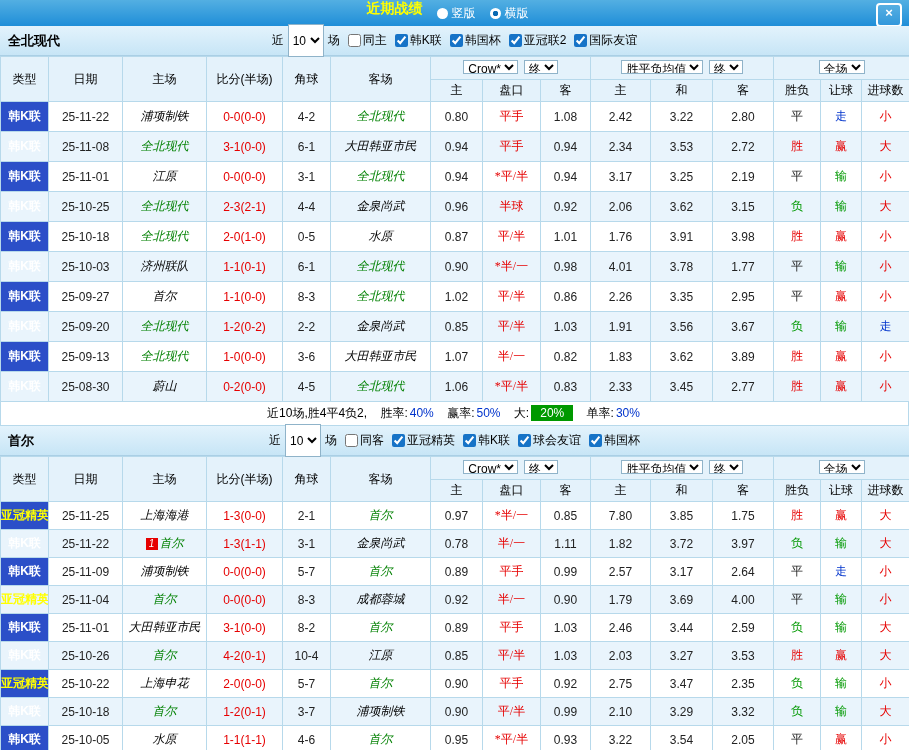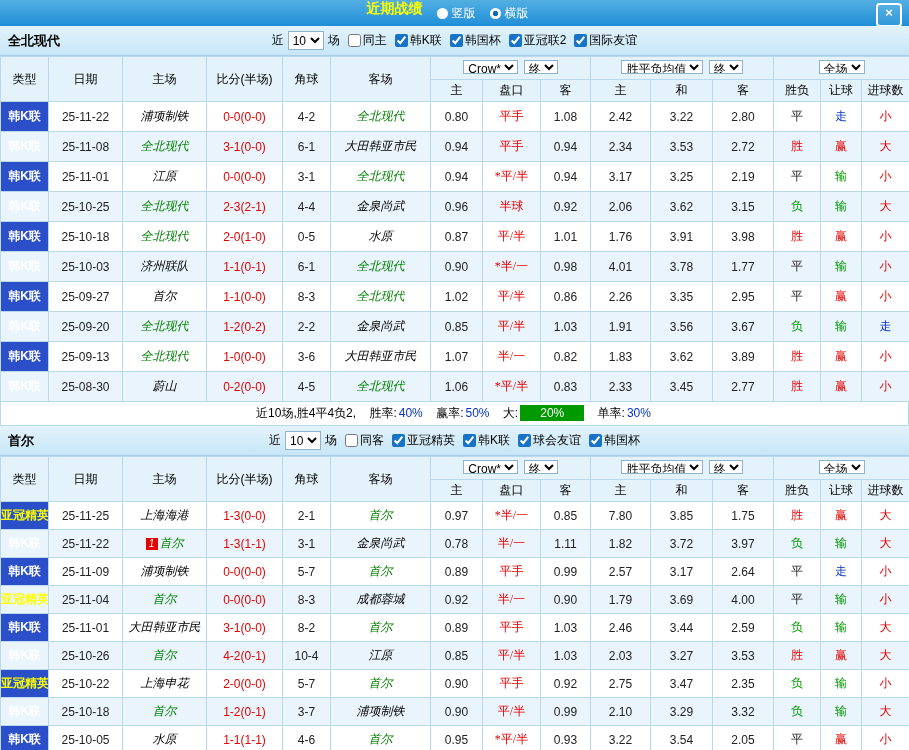--- a/index.html
+++ b/index.html
@@ -11,21 +11,21 @@
   .topbar-title{color:#ffff00;font-weight:bold;font-size:14px;margin-right:14px;}
   .mode{display:flex;align-items:center;color:#fff;margin-right:14px;cursor:pointer;}
   .radio-dot{width:11px;height:11px;border-radius:50%;background:#fff;display:inline-block;margin-right:4px;}
   .radio-dot.on{background:radial-gradient(circle at 50% 50%, #0a6ab2 0 2.5px, #fff 3px);}
   .close-btn{position:absolute;right:7px;top:3px;width:22px;height:20px;border:2px solid #fff;border-radius:4px;color:#fff;font-weight:bold;font-size:13px;line-height:16px;text-align:center;cursor:pointer;background:rgba(255,255,255,0.08);}
 
   
   .section-bar{height:29px;background:linear-gradient(180deg,#e3f3fc,#c7e5f6);border-bottom:1px solid #aacfe5;display:flex;align-items:center;justify-content:center;position:relative;}
   .team-name{position:absolute;left:8px;font-size:13px;font-weight:bold;color:#000;}
   .filters{display:flex;align-items:center;gap:4px;color:#000;}
-  .filters select,thead select{font-size:12px;height:19px;border:1px solid #8fb3c9;background:#fff;}
+  .filters select,thead select{font-size:12px;height:33px;border:1px solid #8fb3c9;background:#fff;}
   .cb{display:flex;align-items:center;gap:2px;cursor:pointer;margin-left:4px;}
   .cb input{width:13px;height:13px;margin:0;accent-color:#1673c7;}
 
   
   table{border-collapse:collapse;table-layout:fixed;width:909px;}
   th,td{border:1px solid #b7d9eb;text-align:center;overflow:hidden;white-space:nowrap;padding:0;}
   thead th{background:#e4f2fb;font-weight:normal;color:#000;height:21px;}
   thead tr:first-child th{height:22px;}
   thead select{height:14px;margin:0 1px;}
   tbody td{height:29px;background:#fff;color:#222;}
@@ -41,21 +41,21 @@
   td.c-red{color:#e60000;}
   td.c-green{color:#009900;}
   td.c-blue{color:#0033cc;}
   td.c-dark{color:#222;}
 
   
   .summary{height:23px;line-height:23px;text-align:center;border:1px solid #b7d9eb;border-top:none;background:#fff;color:#000;}
   .summary span{margin-right:2px;}
   .summary .grp{margin-left:8px;}
   .v-blue{color:#0033cc;}
-  .v-badge{background:#009900;color:#fff;padding:1px 20px;}
+  .v-badge{background:#009900;color:#fff;padding:1px 9px;}
 </style>
 </head>
 <body>
 
 <div class="app">
 
   <div class="topbar">
     <span class="topbar-title">近期战绩</span>
     <span class="mode">
       <span class="radio-dot"></span>

